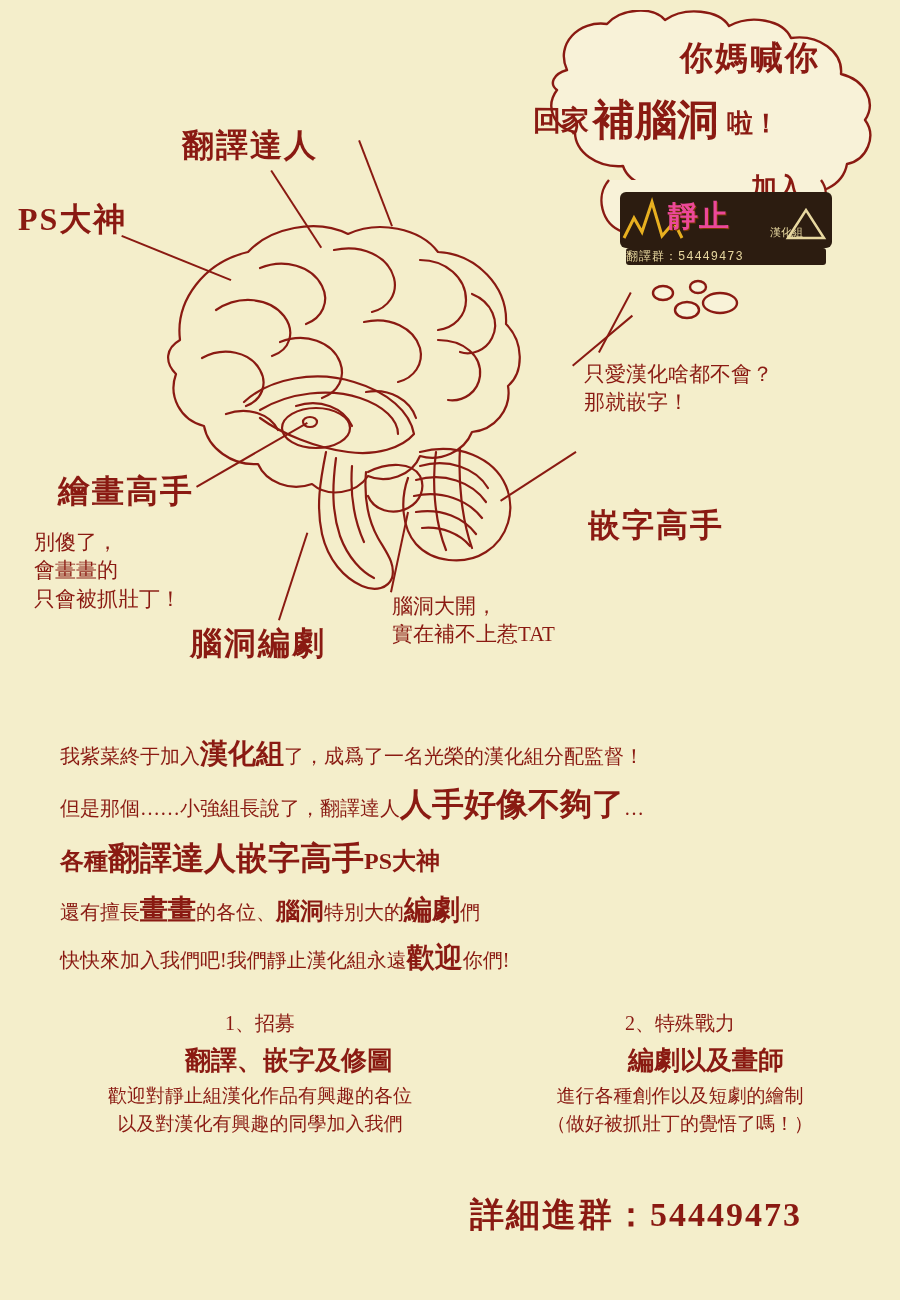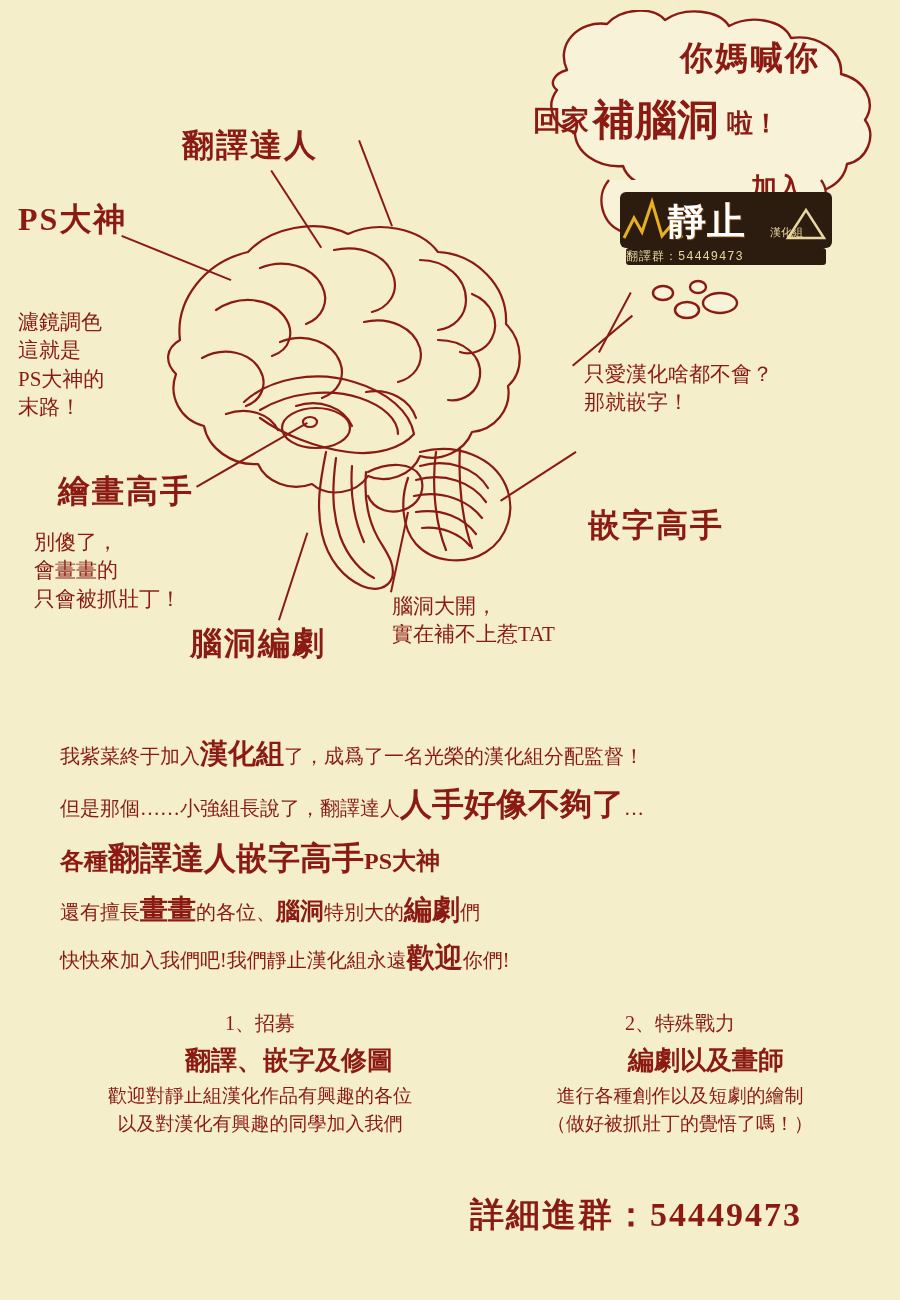--- a/index.html
+++ b/index.html
@@ -75,23 +75,23 @@
     position: absolute;
     left: 0; top: 0;
     width: 212px; height: 56px;
     background: #2c1c10;
     border-radius: 6px;
     overflow: hidden;
   }
   #logo .logo-main {
     position: absolute;
     left: 48px; top: 4px;
-    font-size: 38px;
-    font-weight: bold;
-    color: #ffffff;
+    font-size: 30px;
+    font-weight: bold;
+    color: #ec4899;
     letter-spacing: 1px;
     text-shadow: 1px 1px 0 #7a3a00;
     font-family: "Liberation Sans", sans-serif;
   }
   #logo .logo-sub {
     position: absolute;
     left: 150px; top: 33px;
     font-size: 11px;
     color: #e8d8a0;
     font-family: "Liberation Sans", sans-serif;
@@ -216,24 +216,20 @@
         <polyline points="4,46 14,26 22,40 32,10 42,44 54,30 62,46" fill="none" stroke="#e8b020" stroke-width="3"></polyline>
         <polygon points="168,46 186,18 204,46" fill="none" stroke="#e8d8a0" stroke-width="2.5"></polygon>
       </svg>
       <div class="logo-main">靜止</div>
       <div class="logo-sub">漢化組</div>
     </div>
     <div class="logo-qq">翻譯群：54449473</div>
   </div>
 
   <div class="tx label-big" style="left:18px; top:198px; font-size:32px;">PS大神</div>
-  <div class="tx" style="left:18px; top:308px; font-size:21px;">濾鏡調色
-這就是
-PS大神的
-末路！</div>
 
   <div class="tx label-big" style="left:182px; top:124px; font-size:32px;">翻譯達人</div>
 
   <div class="tx label-big" style="left:58px; top:470px; font-size:32px;">繪畫高手</div>
   <div class="tx" style="left:34px; top:528px; font-size:21px;">別傻了，
 會畫畫的
 只會被抓壯丁！</div>
 
   <div class="tx label-big" style="left:190px; top:622px; font-size:32px;">腦洞編劇</div>
   <div class="tx" style="left:392px; top:592px; font-size:21px;">腦洞大開，

